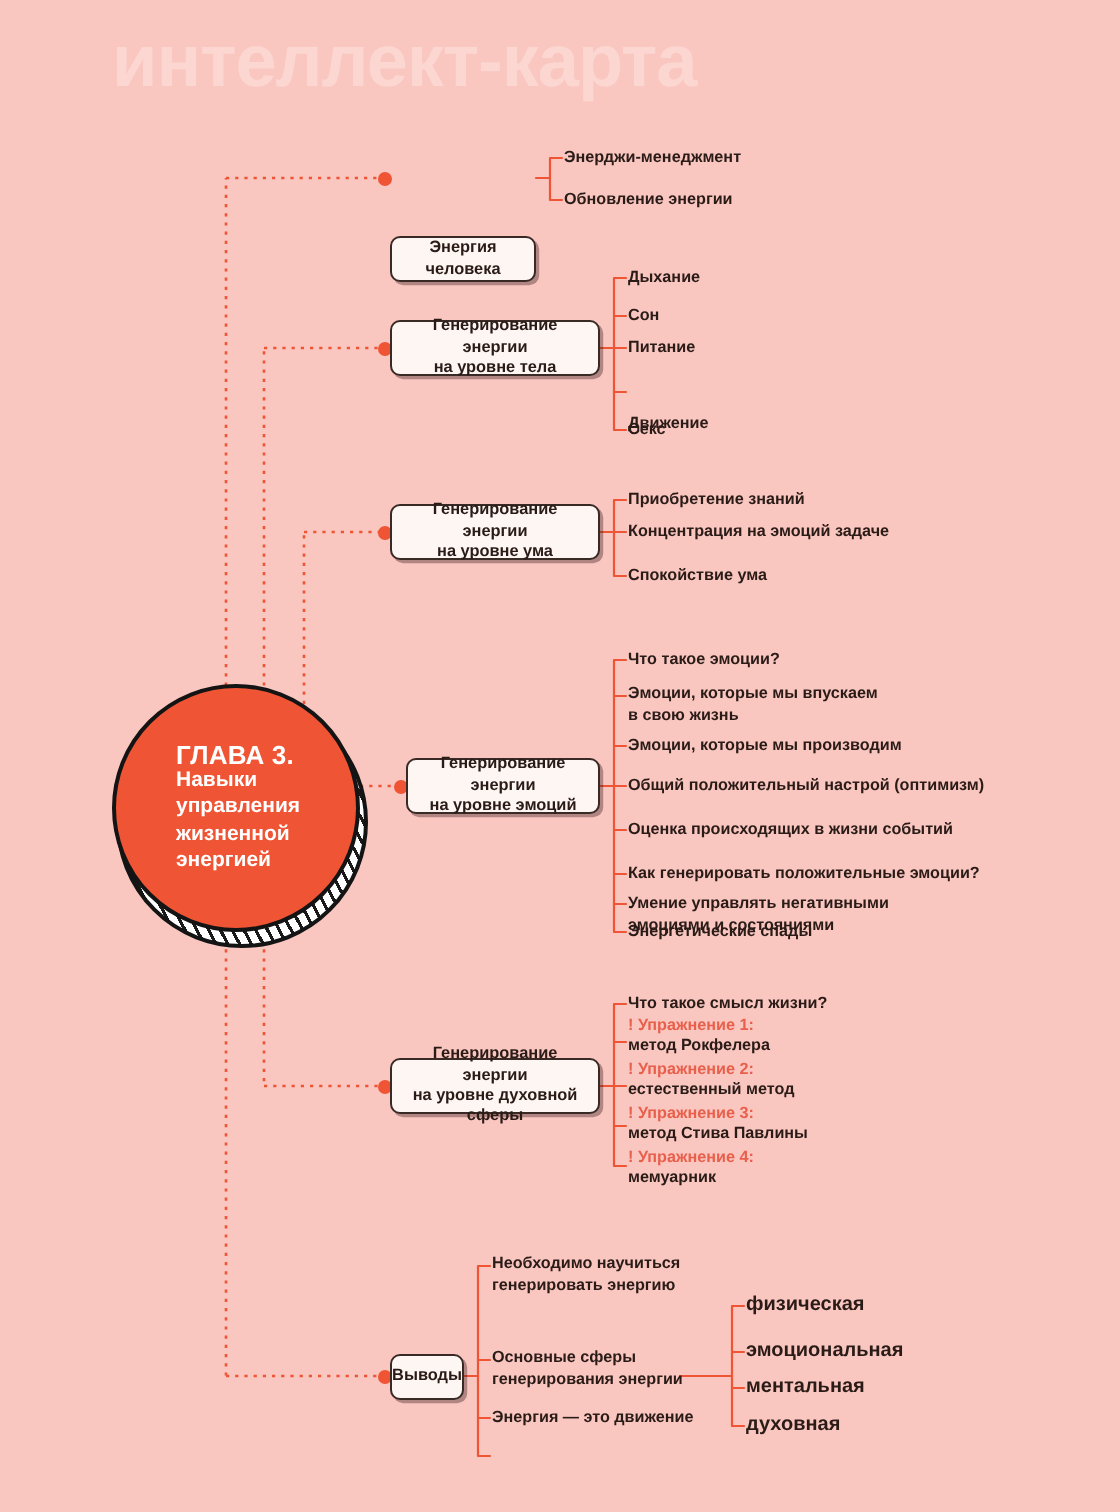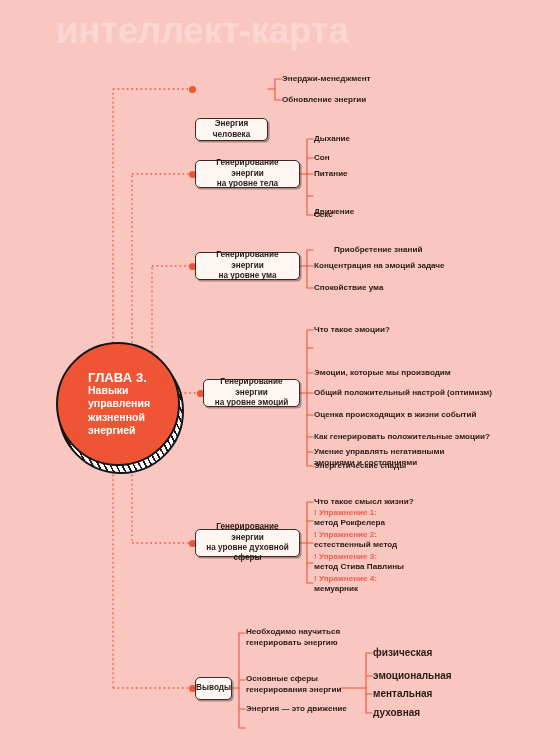--- a/index.html
+++ b/index.html
@@ -164,28 +164,30 @@
 на уровне тела</div>
   <div class="leaf" style="left:314px;top:134px;">Дыхание</div>
   <div class="leaf" style="left:314px;top:153px;">Сон</div>
   <div class="leaf" style="left:314px;top:169px;">Питание</div>
   <div class="leaf" style="left:314px;top:191px;margin-top:16px;">Движение</div>
   <div class="leaf" style="left:314px;top:210px;">Секс</div>
 
   <div class="dot" style="left:189px;top:262.5px;"></div>
   <div class="node" style="left:195px;top:252px;width:105px;height:28px;">Генерирование энергии
 на уровне ума</div>
-  <div class="leaf" style="left:314px;top:245px;margin-left:20px;">Приобретение знаний</div>
+  <div class="leaf" style="left:314px;top:245px;">Приобретение знаний</div>
   <div class="leaf" style="left:314px;top:261px;">Концентрация на эмоций задаче</div>
   <div class="leaf" style="left:314px;top:283px;">Спокойствие ума</div>
 
   <div class="dot" style="left:197px;top:389.5px;"></div>
   <div class="node" style="left:203px;top:379px;width:97px;height:28px;">Генерирование энергии
 на уровне эмоций</div>
   <div class="leaf" style="left:314px;top:325px;">Что такое эмоции?</div>
+  <div class="leaf" style="left:314px;top:342px;">Эмоции, которые мы впускаем
+в свою жизнь</div>
   <div class="leaf" style="left:314px;top:368px;">Эмоции, которые мы производим</div>
   <div class="leaf" style="left:314px;top:388px;">Общий положительный настрой (оптимизм)</div>
   <div class="leaf" style="left:314px;top:410px;">Оценка происходящих в жизни событий</div>
   <div class="leaf" style="left:314px;top:447px;">Умение управлять негативными
 эмоциями и состояниями</div>
   <div class="leaf" style="left:314px;top:432px;">Как генерировать положительные эмоции?</div>
   <div class="leaf" style="left:314px;top:461px;">Энергетические спады</div>
 
   <div class="dot" style="left:189px;top:539.5px;"></div>
   <div class="node" style="left:195px;top:529px;width:105px;height:28px;">Генерирование энергии

